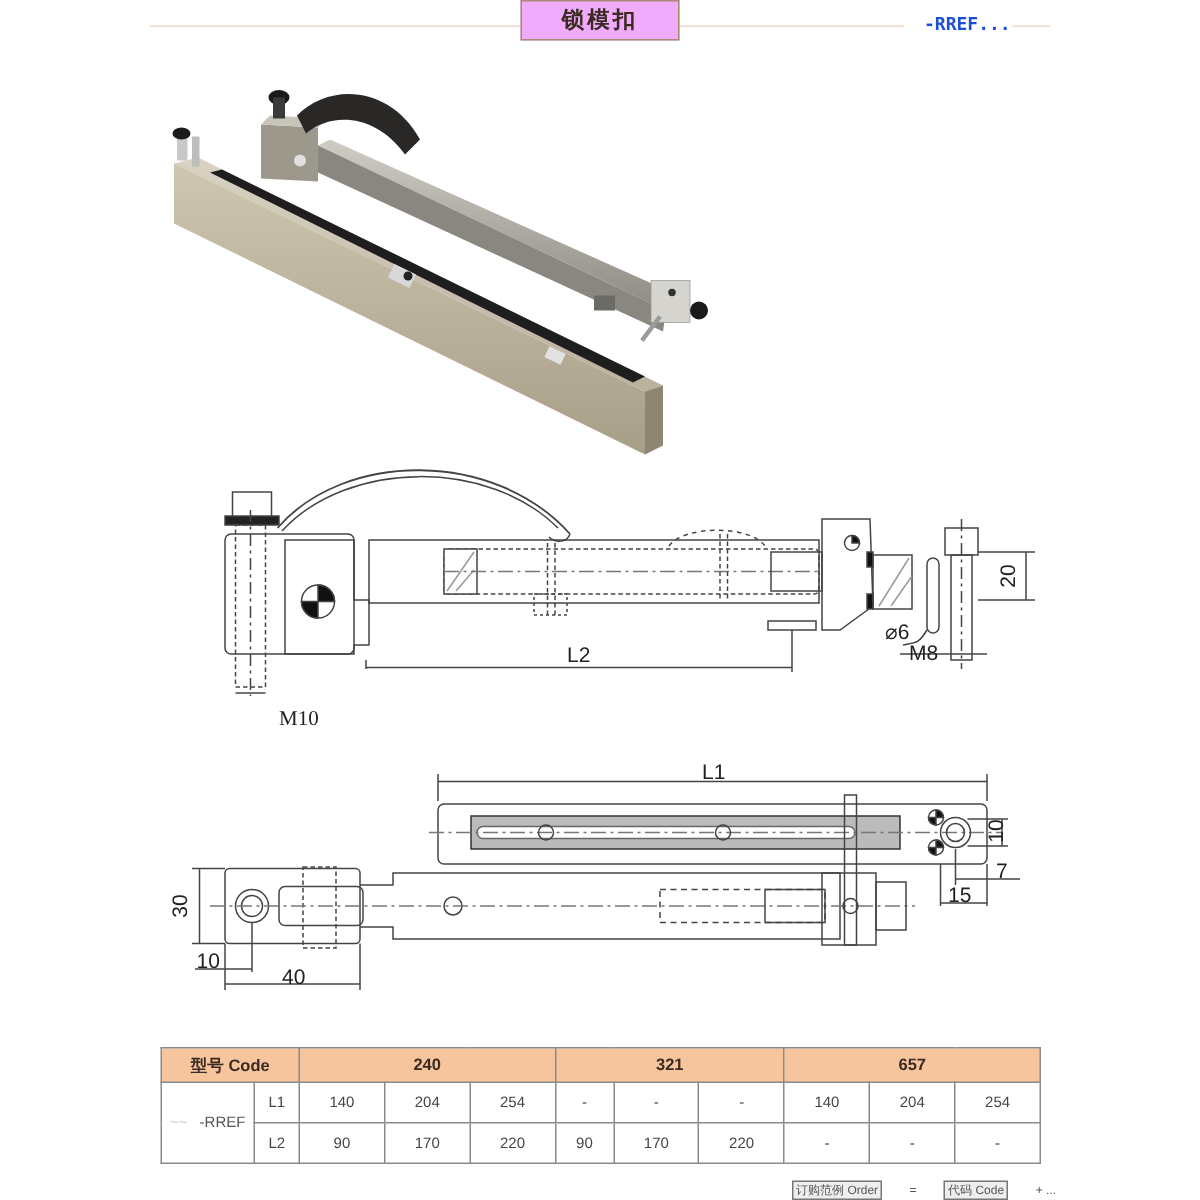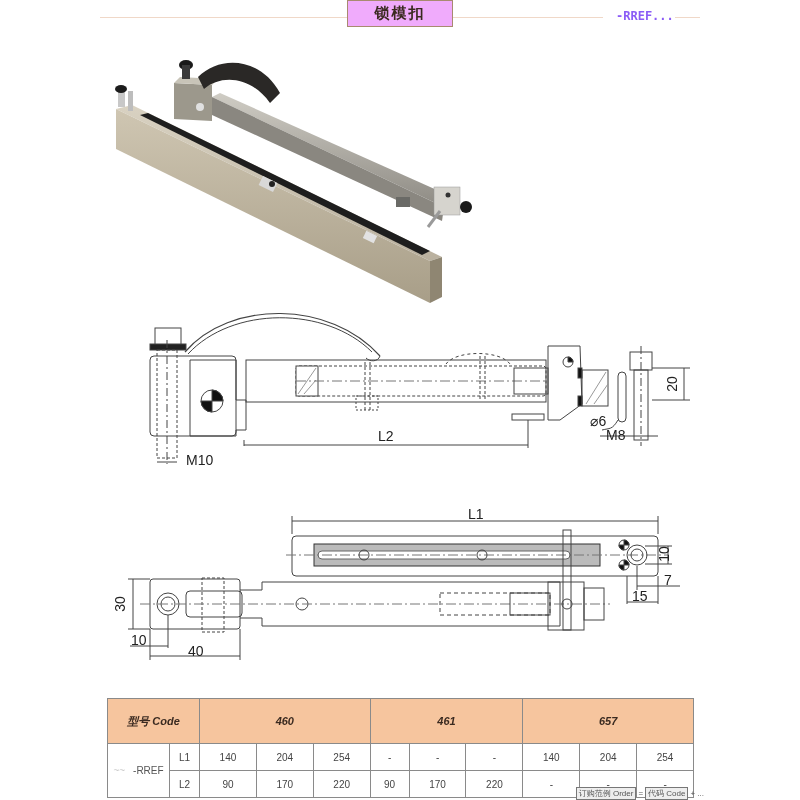--- a/index.html
+++ b/index.html
@@ -8,44 +8,44 @@
 
   
   .hdr-line { position: absolute; top: 17px; height: 1px; background: #f0d8c8; }
   .title-box {
     position: absolute; left: 347px; top: 0; width: 106px; height: 27px;
     background: #f0abfc; border: 1px solid #a88a70;
     display: flex; align-items: center; justify-content: center;
     font-family: "DejaVu Sans", sans-serif; font-size: 15px; font-weight: bold; color: #3a2a20; letter-spacing: 2px;
   }
   .suffix {
-    position: absolute; left: 616px; top: 9px; font-size: 12px; font-weight: bold; color: #8b5cf6;
+    position: absolute; left: 616px; top: 9px; font-size: 12px; font-weight: bold; color: #1d4ed8;
     font-family: "DejaVu Sans Mono", monospace; letter-spacing: 0px;
   }
 
   
   .photo { position: absolute; left: 100px; top: 45px; width: 380px; height: 260px; }
 
   
   .drawing { position: absolute; left: 0; top: 0; width: 800px; height: 800px; pointer-events: none; }
   .dim-label { position: absolute; font-size: 14px; color: #222; font-family: "Liberation Sans", sans-serif; }
   .dim-label.v { transform: rotate(-90deg); transform-origin: center; }
 
   
   .spec-table {
     position: absolute; left: 107px; top: 698px; width: 587px;
     border-collapse: collapse; font-size: 10px; color: #444;
   }
   .spec-table td, .spec-table th { border: 1px solid #8a8a8a; text-align: center; }
-  .spec-table th { background: #f6c59e; height: 45px; font-weight: bold; color: #3a2a20; font-size: 11px; font-style: italic; }
+  .spec-table th { background: #f6c59e; height: 23px; font-weight: bold; color: #3a2a20; font-size: 11px; }
   .spec-table td { height: 27px; background: #fff; }
   .code-cell { color: #555; }
   .code-cell .faint { color: #ccc; margin-right: 8px; }
 
-  .order-note { position: absolute; right: 96px; top: 787px; font-size: 8px; color: #555; display: flex; align-items: center; gap: 2px; }
+  .order-note { position: absolute; right: 96px; top: 787px; font-size: 8px; color: #555; display: flex; align-items: center; gap: 18px; }
   .order-note .box { border: 1px solid #777; padding: 0 2px; background: #eee; }
 </style>
 </head>
 <body>
 
 <div class="hdr-line" style="left:100px; width:247px;"></div>
 <div class="hdr-line" style="left:453px; width:150px;"></div>
 <div class="hdr-line" style="left:675px; width:25px;"></div>
 <div class="title-box">锁模扣</div>
 <div class="suffix">-RREF...</div>
@@ -193,21 +193,21 @@
     <line x1="133" y1="579" x2="133" y2="629"></line>
     <line x1="150" y1="629" x2="150" y2="660"></line>
     <line x1="168" y1="615" x2="168" y2="648"></line>
     <line x1="130" y1="646" x2="168" y2="646"></line>
     <line x1="240" y1="629" x2="240" y2="660"></line>
     <line x1="150" y1="656" x2="240" y2="656"></line>
   </g>
 </svg>
 
 <span class="dim-label" style="left:378px; top:428px;">L2</span>
-<span class="dim-label" style="left:186px; top:452px;">M10</span>
+<span class="dim-label" style="left:186px; top:472px;font-family:Liberation Serif, serif;">M10</span>
 <span class="dim-label" style="left:606px; top:427px;">M8</span>
 <span class="dim-label" style="left:590px; top:413px;">⌀6</span>
 <span class="dim-label v" style="left:664px; top:376px;">20</span>
 
 <span class="dim-label" style="left:468px; top:506px;">L1</span>
 <span class="dim-label v" style="left:656px; top:546px;">10</span>
 <span class="dim-label" style="left:664px; top:572px;">7</span>
 <span class="dim-label" style="left:632px; top:588px;text-align:center;">15</span>
 <span class="dim-label v" style="left:112px; top:596px;">30</span>
 <span class="dim-label" style="left:131px; top:632px;">10</span>
@@ -223,22 +223,22 @@
       <col>
       <col>
       <col>
       <col>
       <col>
       <col>
   </colgroup>
   <tbody>
       <tr>
     <th colspan="2">型号 Code</th>
-    <th colspan="3">460</th>
-    <th colspan="3">461</th>
+    <th colspan="3">240</th>
+    <th colspan="3">321</th>
     <th colspan="3">657</th>
   </tr>
   <tr>
     <td rowspan="2" class="code-cell">
       <span class="faint">~~</span><span>-RREF</span>
     </td>
     <td>L1</td>
     <td>140</td>
     <td>204</td>
     <td>254</td>

